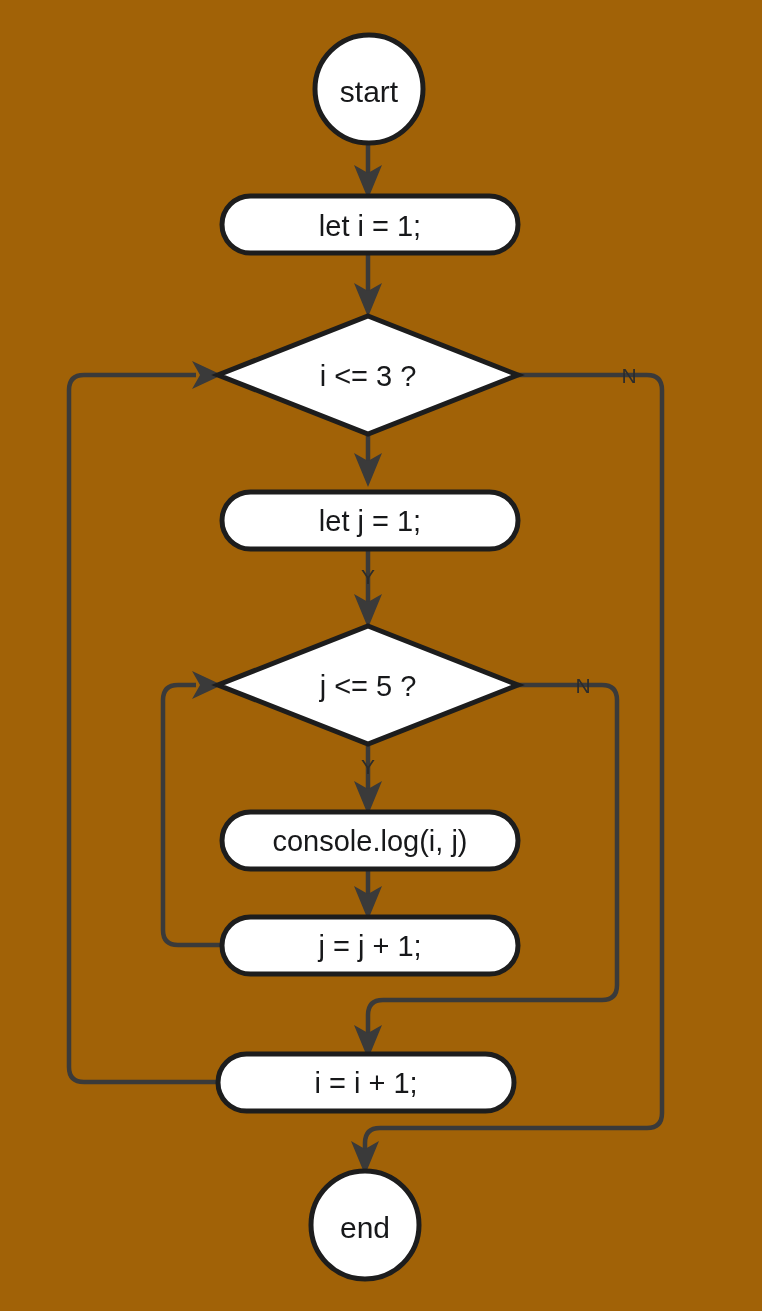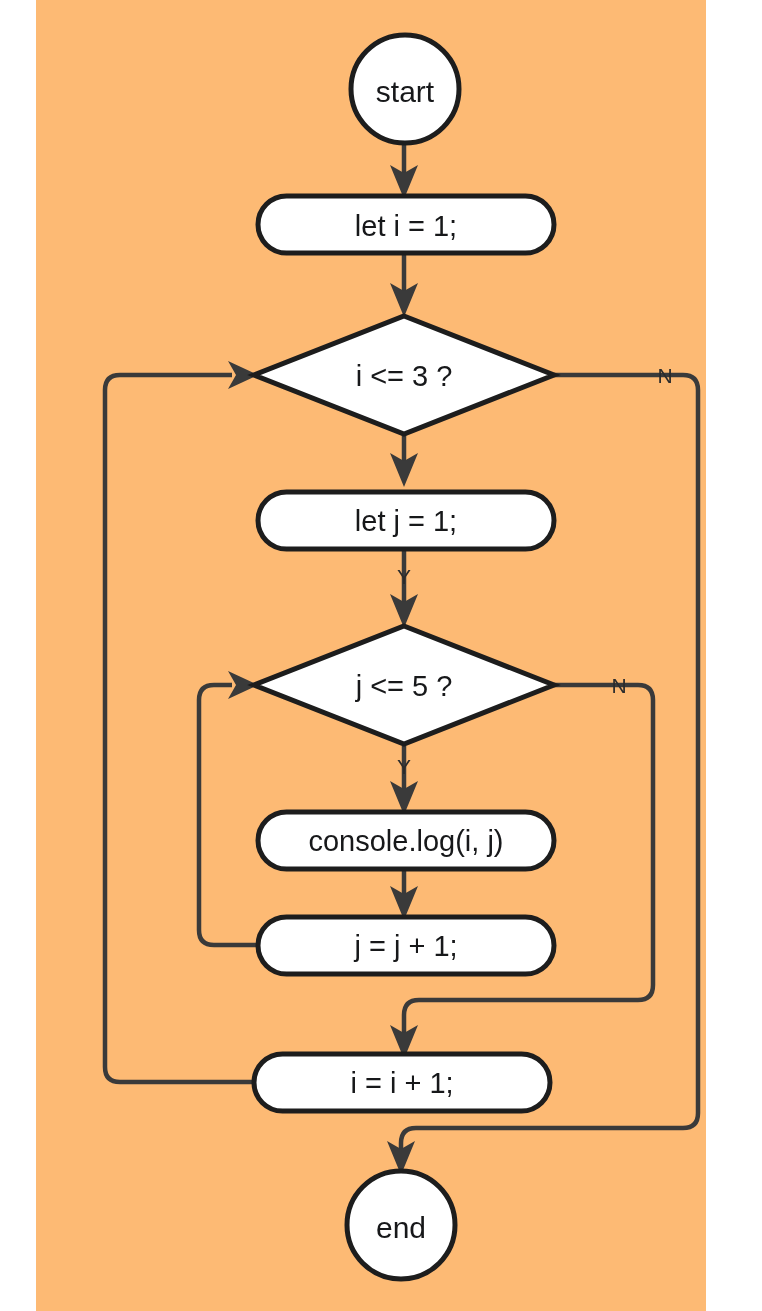--- a/index.html
+++ b/index.html
@@ -8,24 +8,23 @@
     background: #ffffff;
   }
   body {
     width: 762px;
     height: 1311px;
     font-family: "Liberation Sans", sans-serif;
     overflow: hidden;
   }
   #flowchart-root {
     position: relative;
-    width: 670px;
+    width: 762px;
     height: 1311px;
-    background: #fdba74;
-    margin-left: 36px;
+    background: #a16207;
   }
   svg#flow-svg {
     display: block;
     width: 762px;
     height: 1311px;
   }
   .node-shape {
     fill: #ffffff;
     stroke: #1d1d1d;
     stroke-width: 5;

